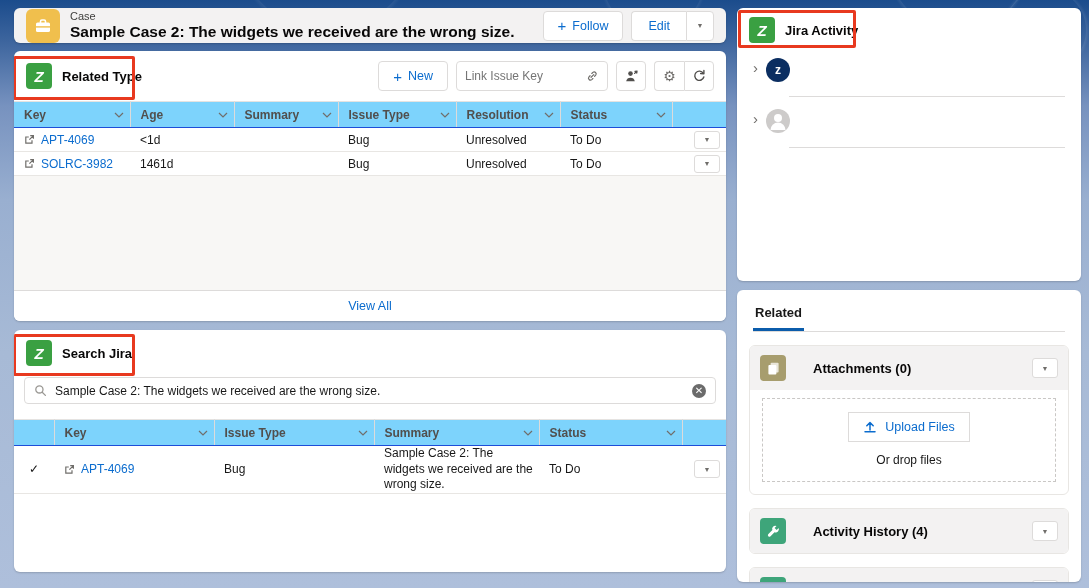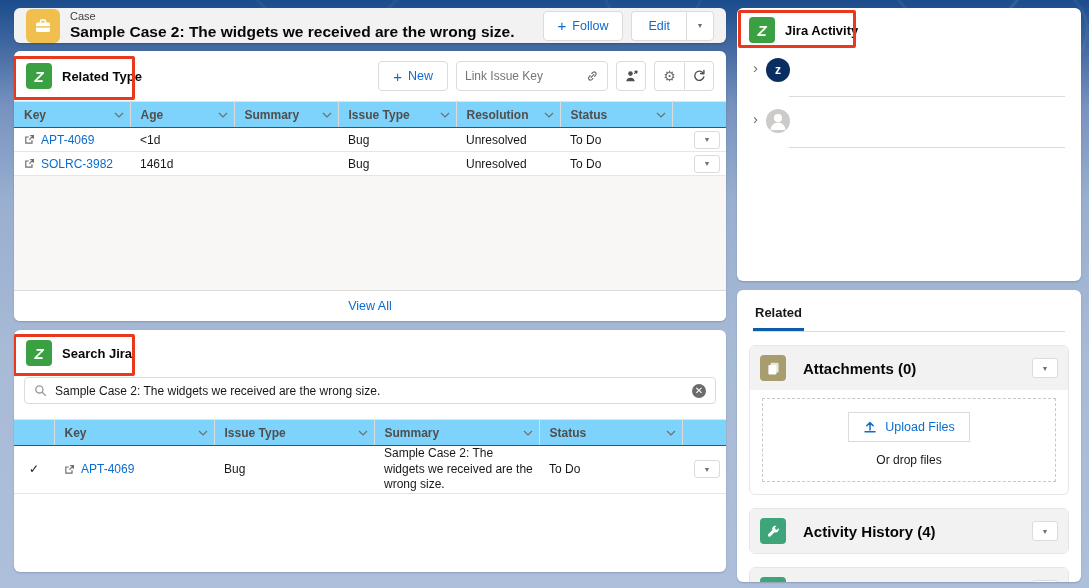--- a/index.html
+++ b/index.html
@@ -96,21 +96,21 @@
 
   
   .relatedtab-card { height:292px; overflow:hidden; padding-top:13px; }
   .tab-row { margin:0 16px; border-bottom:1px solid #dddbda;text-decoration:underline; }
   .tab { display:inline-block; font-size:13px; font-weight:bold; color:#181818; padding:2px 2px 8px 2px; border-bottom:3px solid #0b5cab; cursor:pointer; }
   .sub-card { margin:13px 12px 0 12px; border:1px solid #e8e6e3; border-radius:6px; overflow:hidden; background:#fff; }
   .sub-head { background:#f3f2f2; display:flex; align-items:center; padding:9px 10px; }
   .sub-icon { width:26px; height:26px; border-radius:4px; display:flex; align-items:center; justify-content:center; flex:0 0 auto; }
   .attach-icon { background:#a79d6e; }
   .wrench-icon { background:#3ea57a; }
-  .sub-title { font-size:15px; font-weight:bold; color:#080707; margin-left:17px; }
+  .sub-title { font-size:13px; font-weight:bold; color:#080707; margin-left:27px; }
   .sub-chev { margin-left:auto; width:26px; height:20px; border:1px solid #dddbda; border-radius:3px; background:#fff; display:flex; align-items:center; justify-content:center; cursor:pointer; }
   .drop-zone { margin:8px 12px 12px 12px; border:1px dashed #c9c7c5; padding:13px 10px 14px 10px; text-align:center; }
   .upload-btn { display:inline-flex; align-items:center; gap:8px; height:30px; padding:0 14px; border:1px solid #dddbda; border-radius:0; background:#fff; color:#0b6cce; font-size:12.5px; cursor:pointer; }
   .drop-hint { margin-top:11px; font-size:12px; color:#181818; }
 </style>
 </head>
 <body>
 
 <div class="stage">
 

